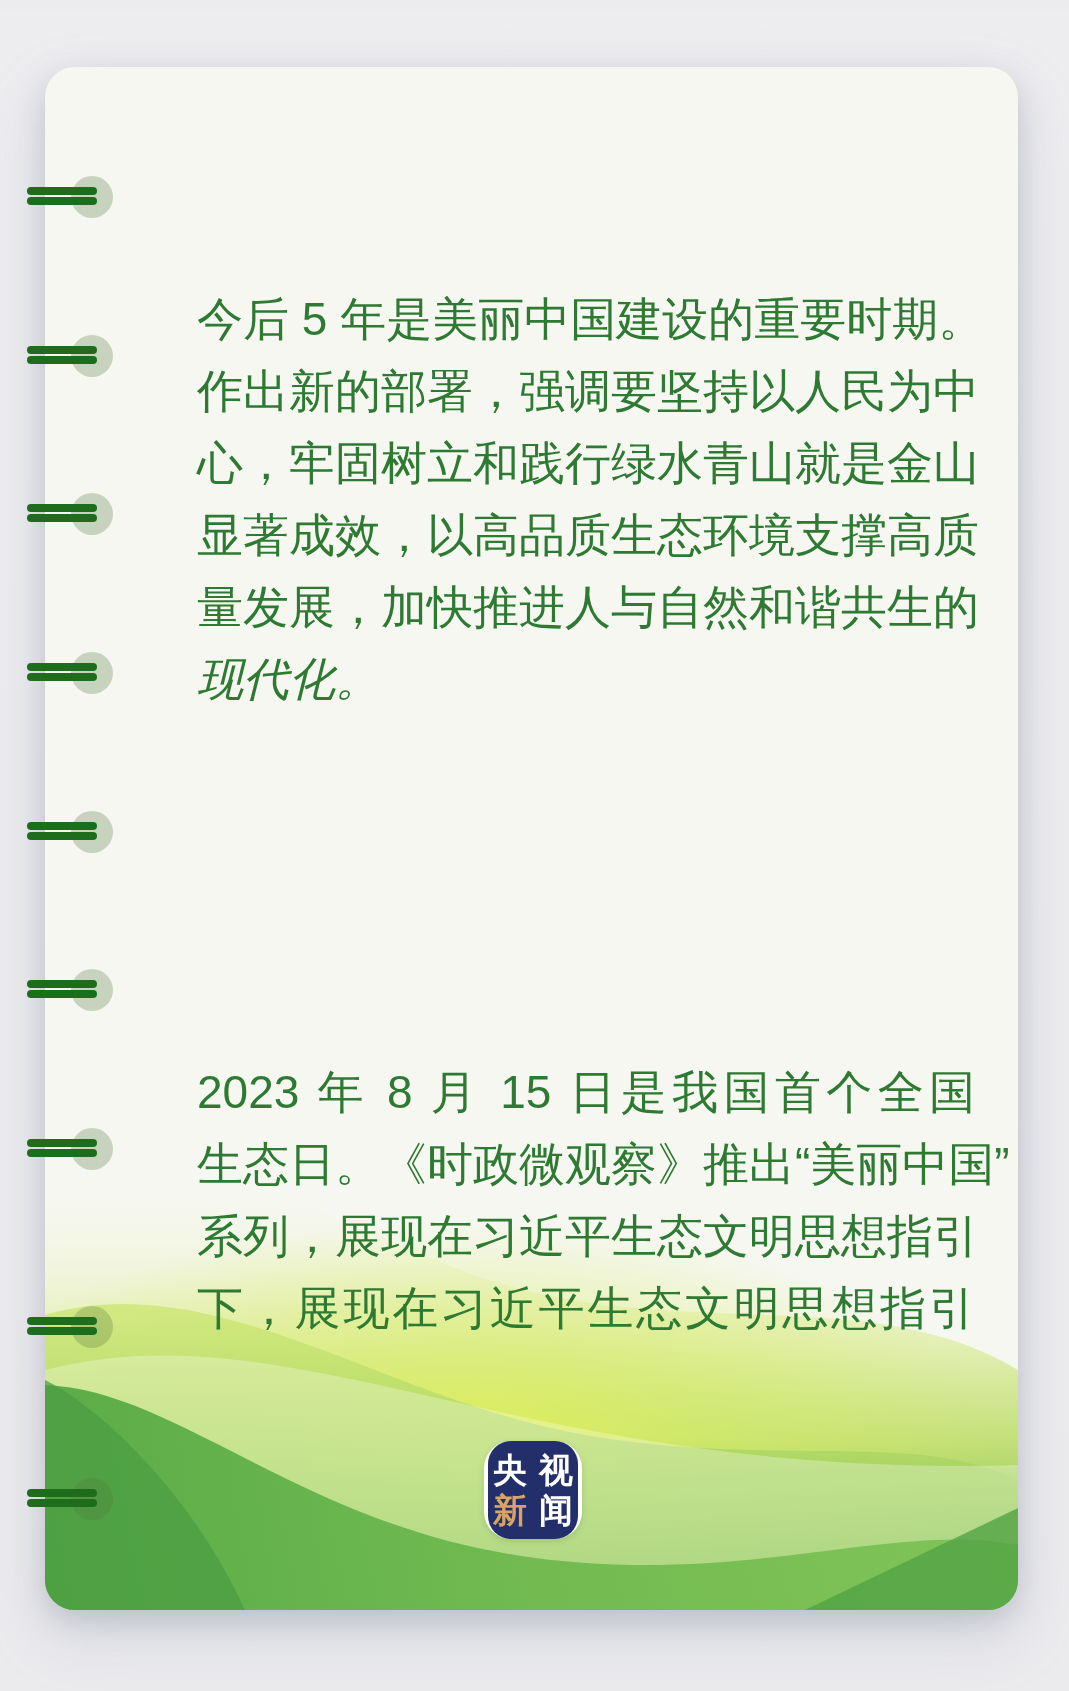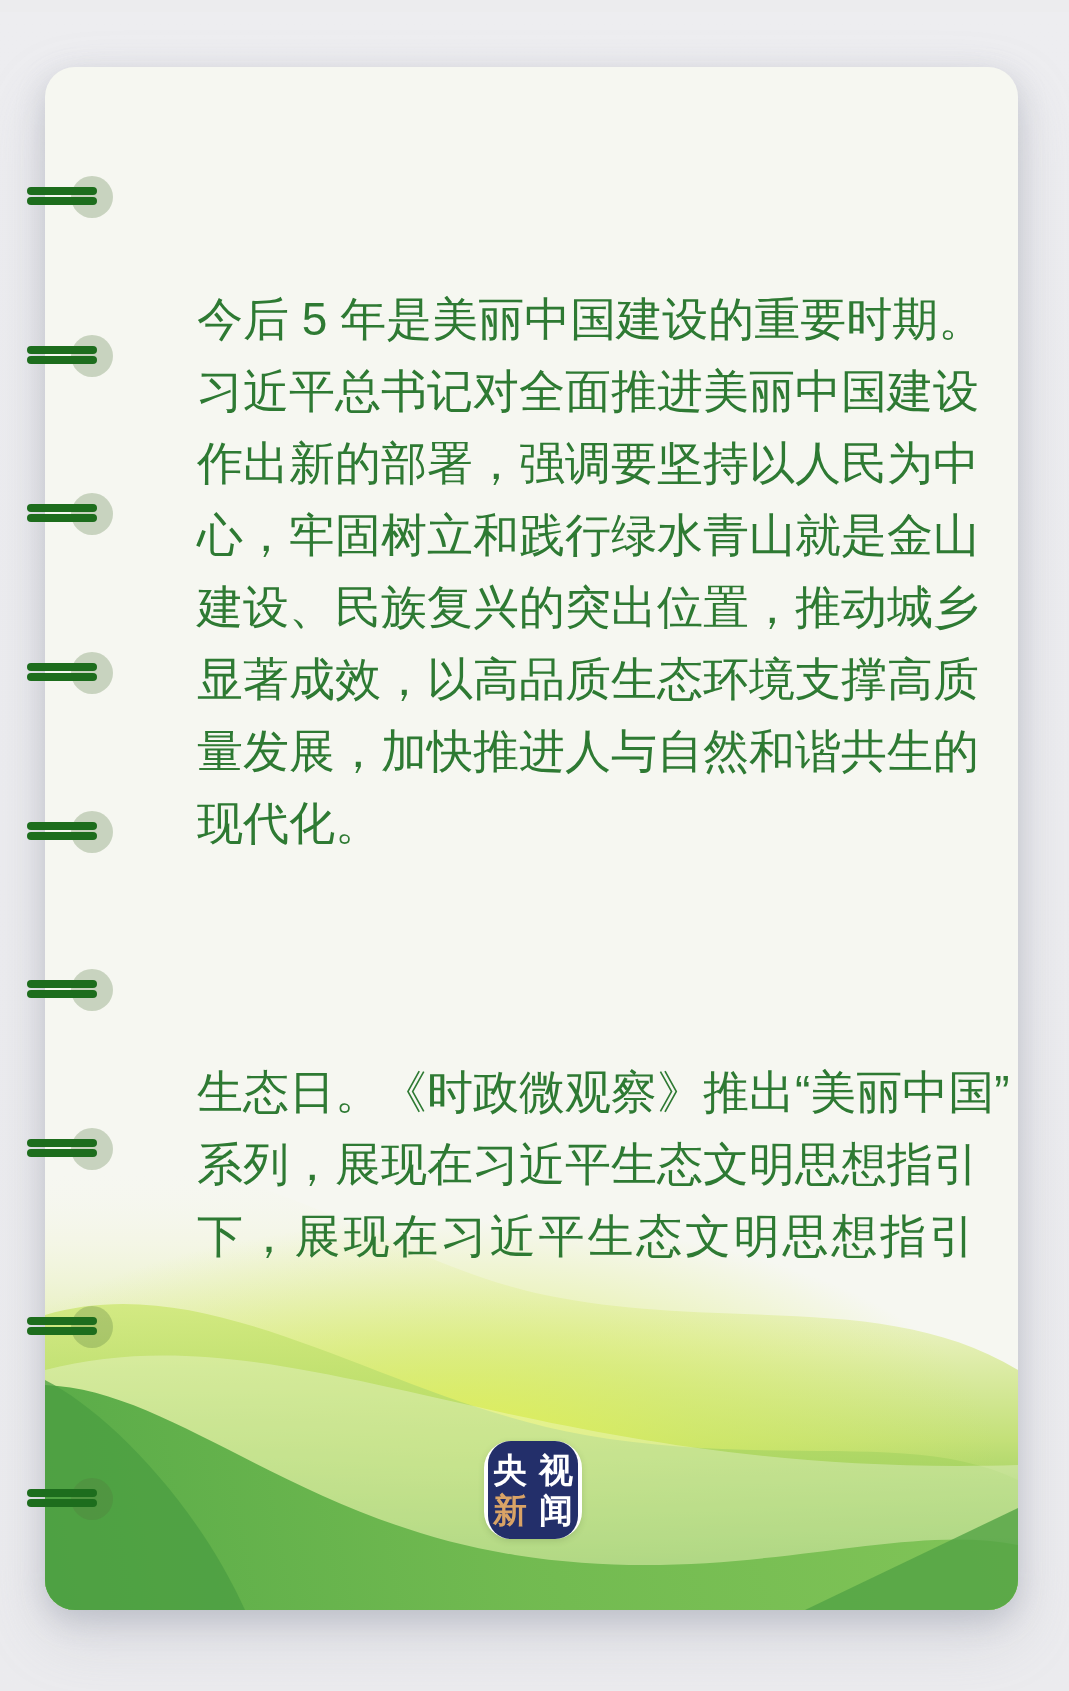--- a/index.html
+++ b/index.html
@@ -27,21 +27,21 @@
     z-index:3;
   }
   .p1{top:216px;}
   .p2{top:989px;}
   .line{
     text-align:justify;
     text-align-last:justify;
     text-justify:inter-character;
     white-space:nowrap;
   }
-  .line.last{text-align-last:left;}
+  .line.last{text-align-last:left;font-style:italic;}
   
   .ring{position:absolute;left:0;width:130px;height:44px;z-index:5;}
   .ring .hole{
     position:absolute;left:71px;top:1px;width:42px;height:42px;border-radius:50%;
     background:rgba(84,118,62,0.28);
   }
   .ring .bar{
     position:absolute;left:27px;width:70px;height:8px;border-radius:4px;
     background:#1d6d1d;
   }
@@ -108,30 +108,29 @@
       <rect x="0" y="140" width="973" height="420" fill="url(#gGlow)"></rect>
       <path d="M0,265 C170,215 340,350 540,385 C730,418 870,380 973,430 L973,560 L0,560 Z" fill="url(#gMid)" opacity="0.85"></path>
       <path d="M0,320 C250,255 480,430 973,415 L973,560 L0,560 Z" fill="#ffffff" opacity="0.28"></path>
       <path d="M0,335 C130,340 250,470 470,505 C690,540 850,470 973,495 L973,560 L0,560 Z" fill="url(#gDeep)" opacity="0.95"></path>
       <path d="M0,330 C60,360 150,450 200,560 L0,560 Z" fill="#4b9e41" opacity="0.75"></path>
       <path d="M973,458 L973,560 L760,560 Z" fill="#52a345" opacity="0.8"></path>
     </svg>
 
     <div class="textblock p1">
       <div class="line">今后 5 年是美丽中国建设的重要时期。</div>
-      <div class="line">习近平总书记对全面推进美丽中国建设</div>
       <div class="line">作出新的部署，强调要坚持以人民为中</div>
       <div class="line">心，牢固树立和践行绿水青山就是金山</div>
-      <div class="line">建设、民族复兴的突出位置，推动城乡</div>
       <div class="line">显著成效，以高品质生态环境支撑高质</div>
       <div class="line">量发展，加快推进人与自然和谐共生的</div>
       <div class="line last">现代化。</div>
     </div>
 
     <div class="textblock p2">
+      <div class="line">2023 年 8 月 15 日是我国首个全国</div>
       <div class="line">生态日。《时政微观察》推出“美丽中国”</div>
       <div class="line">系列，展现在习近平生态文明思想指引</div>
       <div class="line">下，展现在习近平生态文明思想指引</div>
     </div>
 
     <div class="logo-frame">
       <div class="logo-inner">
         <span class="logo-char">央</span>
         <span class="logo-char">视</span>
         <span class="logo-char accent">新</span>

